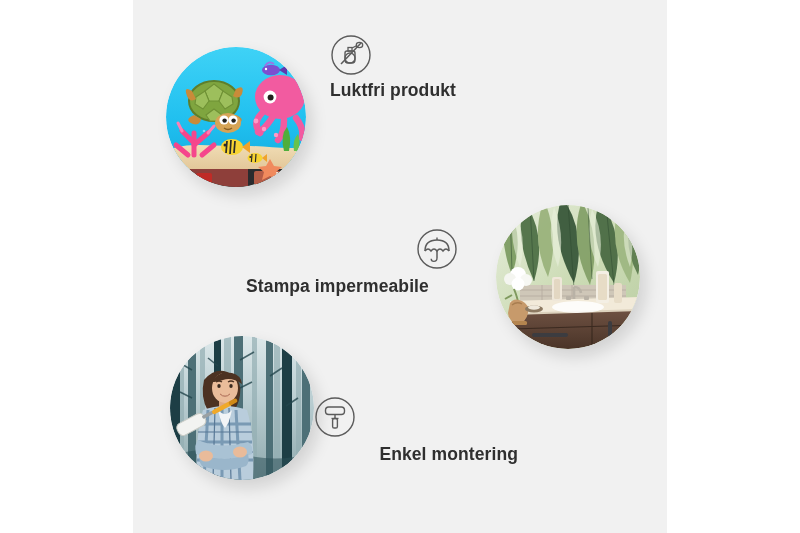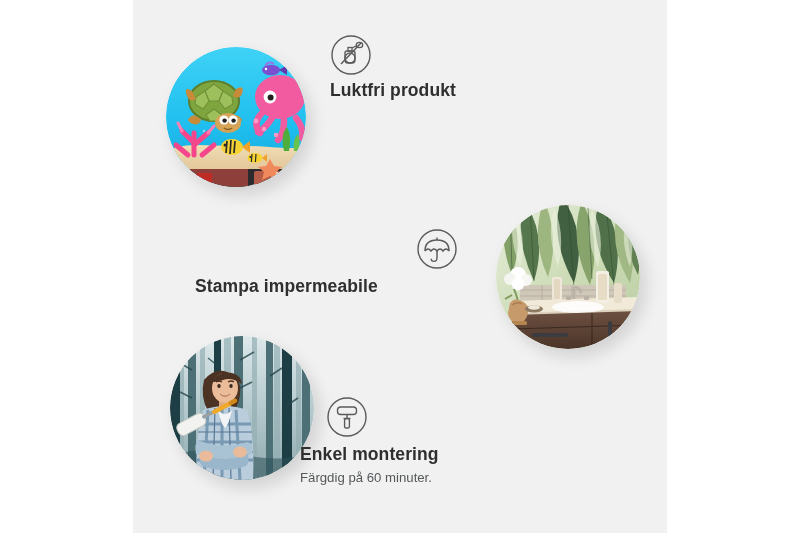--- a/index.html
+++ b/index.html
@@ -72,33 +72,34 @@
     width: 300px;
     text-align: left;
   }
   #feature-odourless .f-body { width: 292px; }
 
   
   #feature-waterproof {
     left: 195px;
     top: 228px;
     width: 285px;
+    text-align: center;
   }
   #feature-waterproof .icon-wrap {
     margin: 0 0 0 auto;
     margin-right: 22px;
   }
   #feature-waterproof .f-title { margin-top: 6px; }
 
   
   #feature-assembly {
-    left: 300px;
+    left: 288px;
     top: 396px;
     width: 230px;
-    text-align: left;
+    text-align: right;
   }
   #feature-assembly .icon-wrap { margin: 0 auto; margin-left: 26px; }
   #feature-assembly .f-title { margin-top: 6px; }
 
   
   #media-kids   { left: 166px; top: 47px;  width: 140px; height: 140px; }
   #media-bath   { left: 496px; top: 205px; width: 144px; height: 144px; }
   #media-forest { left: 170px; top: 336px; width: 144px; height: 144px; }
 </style>
 </head>
@@ -472,16 +473,15 @@
 
         <rect x="11.5" y="11" width="19" height="7.5" rx="3.2" fill="none" stroke="#5b5b5b" stroke-width="1.4"></rect>
 
         <path d="M21 18.5 L21 22.5" fill="none" stroke="#5b5b5b" stroke-width="1.4"></path>
         <path d="M17.5 22.5 L24.5 22.5" fill="none" stroke="#5b5b5b" stroke-width="1.4"></path>
 
         <rect x="18.6" y="22.5" width="4.8" height="9.5" rx="1.6" fill="none" stroke="#5b5b5b" stroke-width="1.4"></rect>
       </svg>
     </div>
     <div class="f-title">Enkel montering</div>
-    <div class="f-body">Färgdig på 60 minuter.</div>
   </div>
 
 </div>
 
 </body></html>

